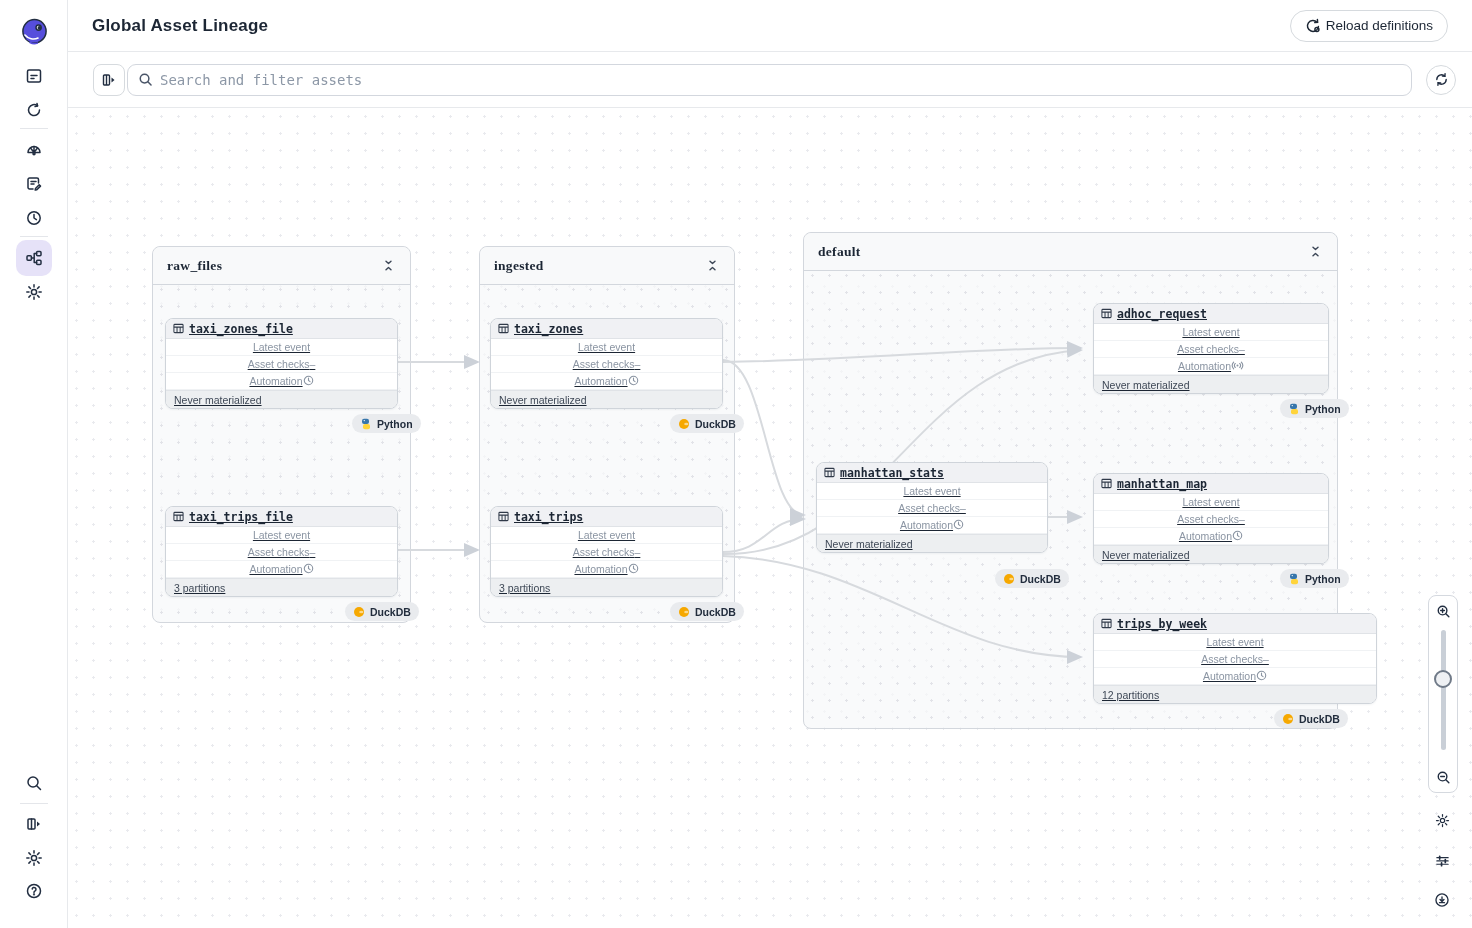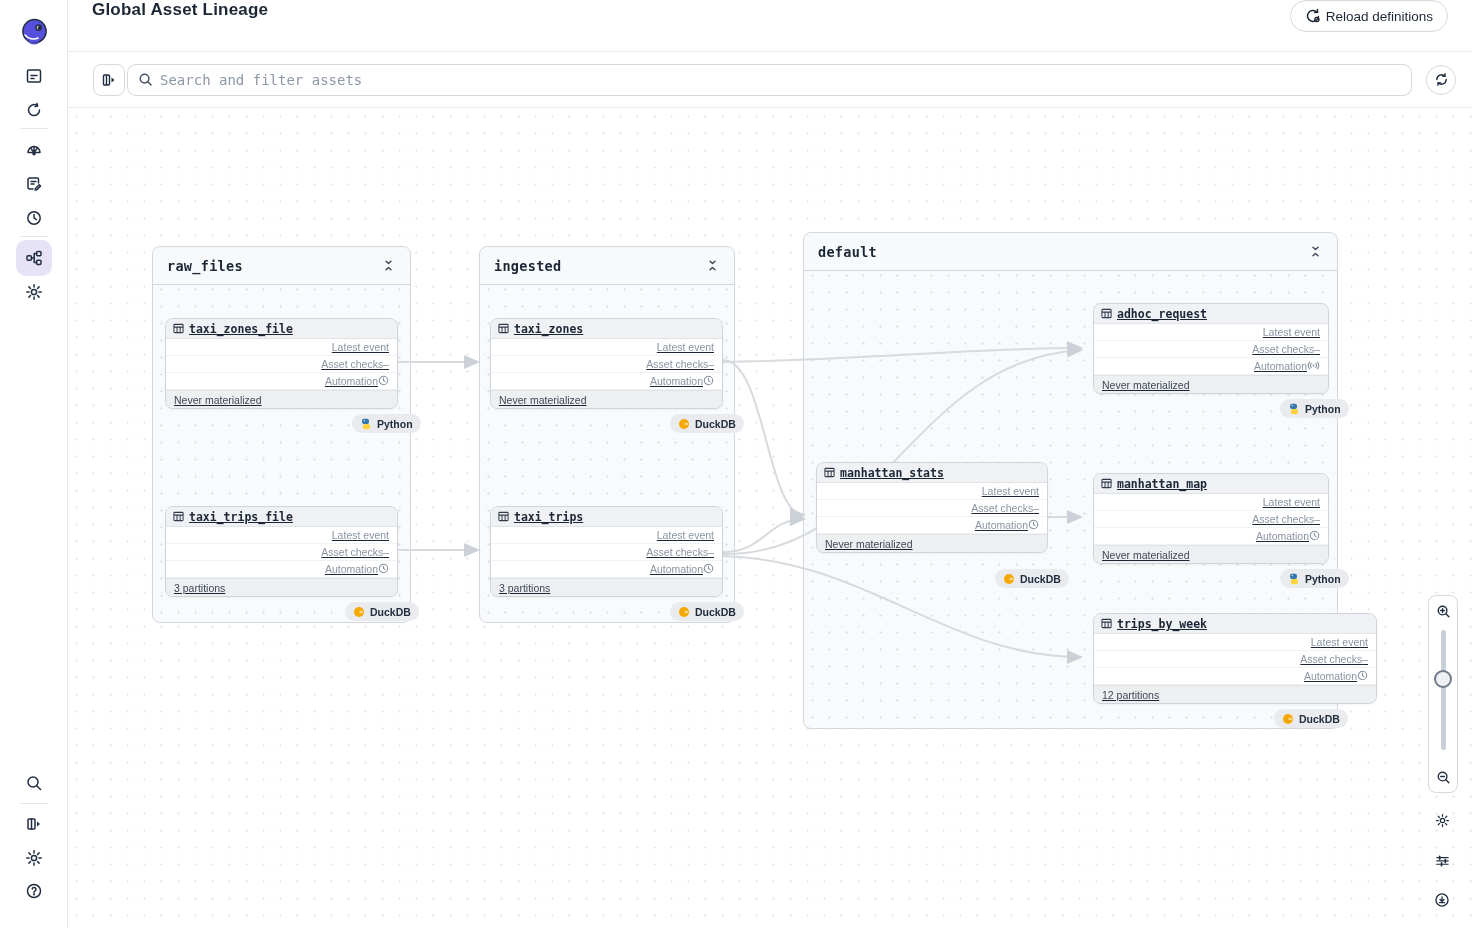--- a/index.html
+++ b/index.html
@@ -11,21 +11,21 @@
   #rail { position:absolute; left:0; top:0; width:68px; height:928px; background:#fff;
     border-right:1px solid #e7e9ec; z-index:30; }
   .rail-btn { position:absolute; left:16px; width:36px; height:36px; border:none; background:transparent;
     border-radius:10px; display:flex; align-items:center; justify-content:center; cursor:pointer; }
   .rail-btn.active { background:#e6e2f8; }
   .rail-div { position:absolute; left:20px; width:28px; height:1px; background:#e4e6ea; }
   .rail-btn svg { stroke:#222e41; fill:none; stroke-width:1.5; stroke-linecap:round; stroke-linejoin:round; }
 
   
   #hdr { position:absolute; left:68px; top:0; width:1404px; height:52px; background:#fff;
-    border-bottom:1px solid #e7e9ec; display:flex; align-items:flex-start; justify-content:space-between;
+    border-bottom:1px solid #e7e9ec; display:flex; align-items:center; justify-content:space-between;
     padding:0 24px; z-index:20; }
   #page-title { font-size:17px; font-weight:bold; letter-spacing:.2px; }
   #reload-btn { display:flex; align-items:center; gap:5px; height:32px; padding:0 14px;
     border:1px solid #d6dade; border-radius:16px; background:#fff; font-size:13.5px; color:#1c2634;
     cursor:pointer; font-family:"Liberation Sans",sans-serif; }
   #reload-btn svg { stroke:#1c2634; fill:none; stroke-width:1.5; stroke-linecap:round; }
 
   
   #tbar { position:absolute; left:68px; top:52px; width:1404px; height:56px; background:#fff;
     border-bottom:1px solid #e7e9ec; display:flex; align-items:center; padding:0 16px 0 25px; z-index:20; }
@@ -44,32 +44,32 @@
   #mat-caret { width:29px; height:32px; border:none; border-left:1px solid rgba(255,255,255,.25);
     background:#1b2532; color:#fff; display:flex; align-items:center; justify-content:center; cursor:pointer; }
 
   
   #canvas { position:absolute; left:68px; top:108px; width:1404px; height:820px; background:#fff;
     background-image:radial-gradient(#e9eaee 1.1px, transparent 1.1px); background-size:17px 17px; overflow:hidden; }
   .group { position:absolute; border:1px solid #d3d7dd; border-radius:8px; background:rgba(247,248,249,.72);
     background-image:radial-gradient(#e2e3e8 1.1px, transparent 1.1px); background-size:17px 17px; z-index:1; }
   .group-hd { height:38px; background:#f8f9fa; border-bottom:1px solid #d3d7dd; border-radius:8px 8px 0 0;
     display:flex; align-items:center; justify-content:space-between; padding:0 14px; }
-  .group-title { font-size:13.5px; font-weight:bold; letter-spacing:.3px; }
+  .group-title { font-size:13.5px; font-weight:bold; letter-spacing:.3px;font-family:Liberation Serif, serif; }
   .group-collapse { background:none; border:none; cursor:pointer; display:flex; padding:2px; }
   .group-collapse svg { stroke:#3c4656; fill:none; stroke-width:1.4; stroke-linecap:round; stroke-linejoin:round; }
 
   #edges { position:absolute; left:0; top:0; z-index:2; pointer-events:none; }
 
   .card { position:absolute; background:#fff; border:1px solid #cfd4da; border-radius:8px; z-index:3;
     box-shadow:0 1px 2px rgba(20,30,50,.05); cursor:pointer;text-decoration:underline; }
   .card-hd { height:20px; background:#f0f1f4; border-bottom:1px solid #e0e3e7; border-radius:7px 7px 0 0;
     display:flex; align-items:center; gap:5px; padding:0 7px; }
   .card-title { font-size:11.5px; font-weight:bold; color:#1c2634; }
-  .card-row { height:17px; display:flex; align-items:center; justify-content:flex-end; padding:0 8px;
+  .card-row { height:17px; display:flex; align-items:center; justify-content:center; padding:0 8px;
     border-bottom:1px solid #f0f2f4; font-size:10.5px; color:#8a94a2; }
   .card-row .val { color:#8a94a2; }
   .card-ft { height:18px; background:#edeff1; border-top:1px solid #e0e3e7; border-radius:0 0 7px 7px;
     display:flex; align-items:center; padding:0 8px; font-size:10.5px; color:#3e4856; }
   .row-icon svg { stroke:#8a94a2; fill:none; stroke-width:1.2; stroke-linecap:round; }
   .tbl-icon svg { stroke:#303a49; fill:none; stroke-width:1.1; }
 
   .badge { position:absolute; z-index:3; display:flex; align-items:center; gap:5px; height:19px; padding:0 8px;
     background:#e9ebee; border-radius:10px; font-size:10.5px; font-weight:bold; color:#222d3d; }
 

